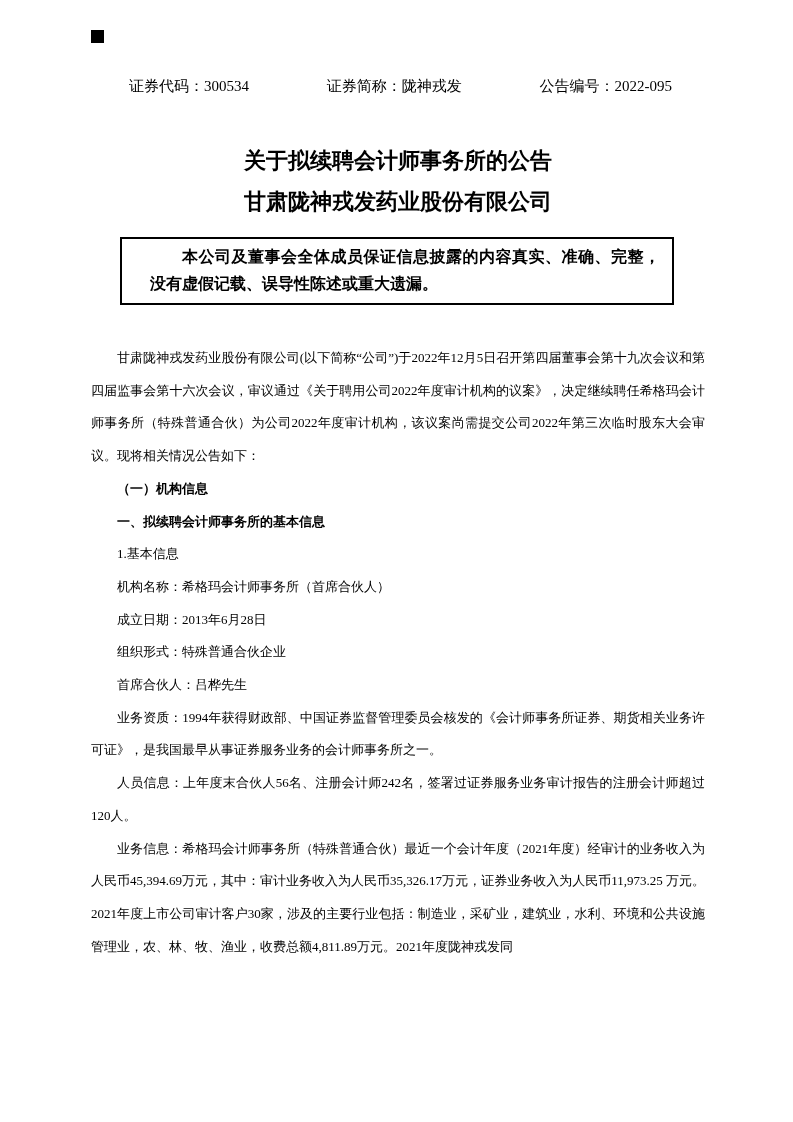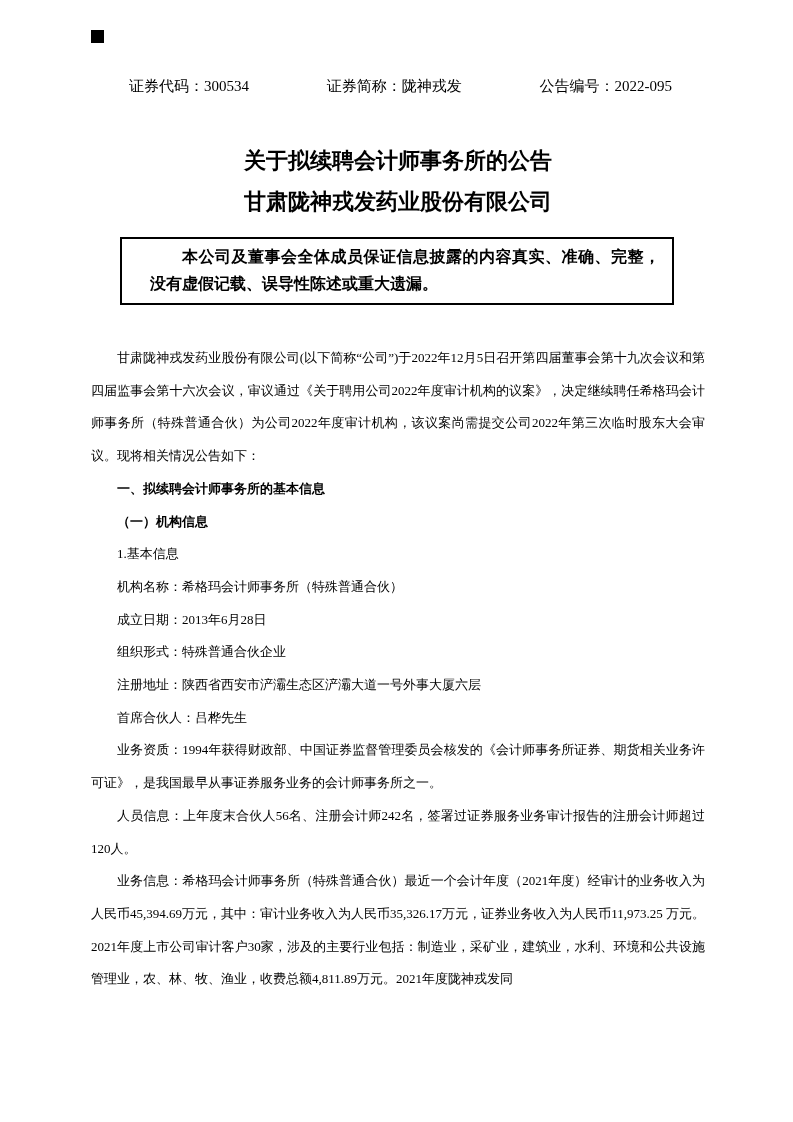--- a/index.html
+++ b/index.html
@@ -71,26 +71,25 @@
     <span class="title-line">关于拟续聘会计师事务所的公告</span>
     <span class="title-line">甘肃陇神戎发药业股份有限公司</span>
   </h1>
 
   <div class="notice-box">
     <span>本公司及董事会全体成员保证信息披露的内容真实、准确、完整，没有虚假记载、误导性陈述或重大遗漏。</span>
   </div>
 
   <div class="body-text">
     <p>甘肃陇神戎发药业股份有限公司(以下简称“公司”)于2022年12月5日召开第四届董事会第十九次会议和第四届监事会第十六次会议，审议通过《关于聘用公司2022年度审计机构的议案》，决定继续聘任希格玛会计师事务所（特殊普通合伙）为公司2022年度审计机构，该议案尚需提交公司2022年第三次临时股东大会审议。现将相关情况公告如下：</p>
+    <p class="bold">（一）机构信息</p>
     <p class="bold">一、拟续聘会计师事务所的基本信息</p>
-    <p class="bold">（一）机构信息</p>
     <p>1.基本信息</p>
-    <p>机构名称：希格玛会计师事务所（特殊普通合伙）</p>
+    <p>机构名称：希格玛会计师事务所（首席合伙人）</p>
     <p>成立日期：2013年6月28日</p>
     <p>组织形式：特殊普通合伙企业</p>
-    <p>注册地址：陕西省西安市浐灞生态区浐灞大道一号外事大厦六层</p>
     <p>首席合伙人：吕桦先生</p>
     <p>业务资质：1994年获得财政部、中国证券监督管理委员会核发的《会计师事务所证券、期货相关业务许可证》，是我国最早从事证券服务业务的会计师事务所之一。</p>
     <p>人员信息：上年度末合伙人56名、注册会计师242名，签署过证券服务业务审计报告的注册会计师超过120人。</p>
     <p>业务信息：希格玛会计师事务所（特殊普通合伙）最近一个会计年度（2021年度）经审计的业务收入为人民币45,394.69万元，其中：审计业务收入为人民币35,326.17万元，证券业务收入为人民币11,973.25 万元。2021年度上市公司审计客户30家，涉及的主要行业包括：制造业，采矿业，建筑业，水利、环境和公共设施管理业，农、林、牧、渔业，收费总额4,811.89万元。2021年度陇神戎发同</p>
   </div>
 
 </div>
 
 </body></html>

